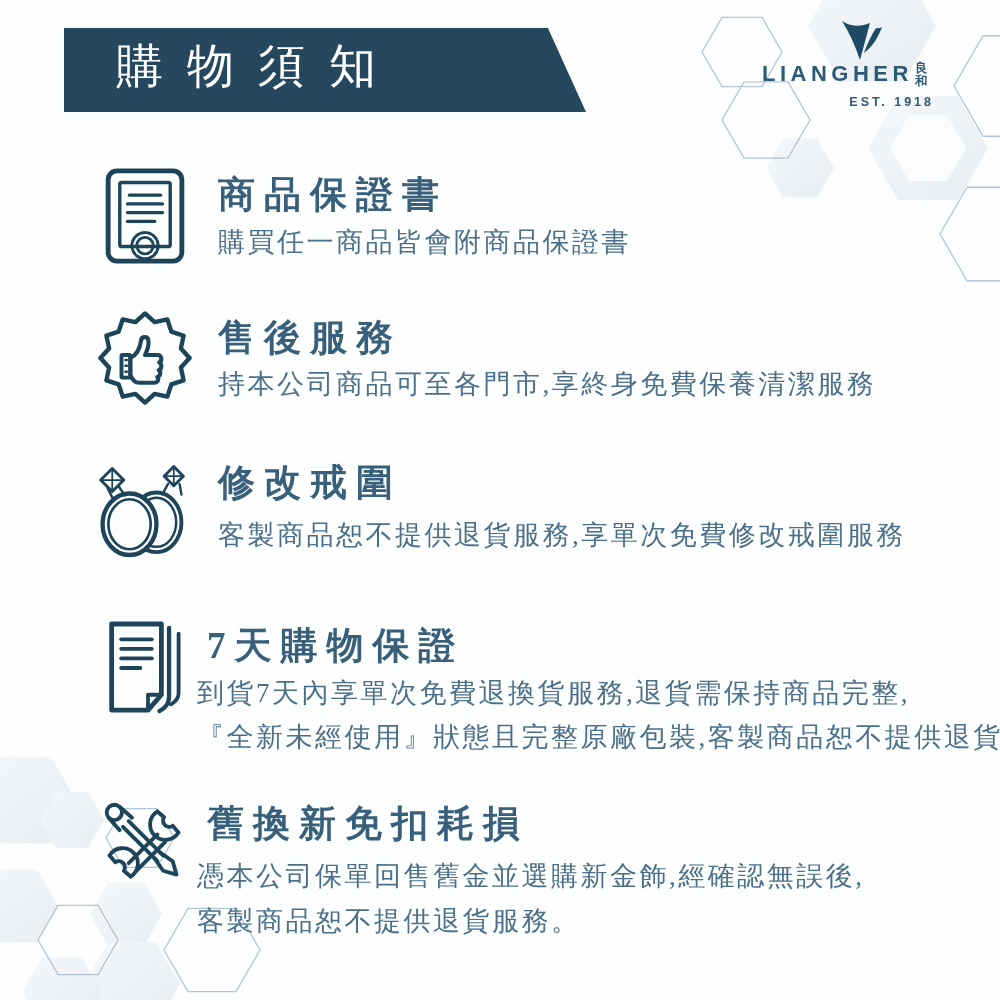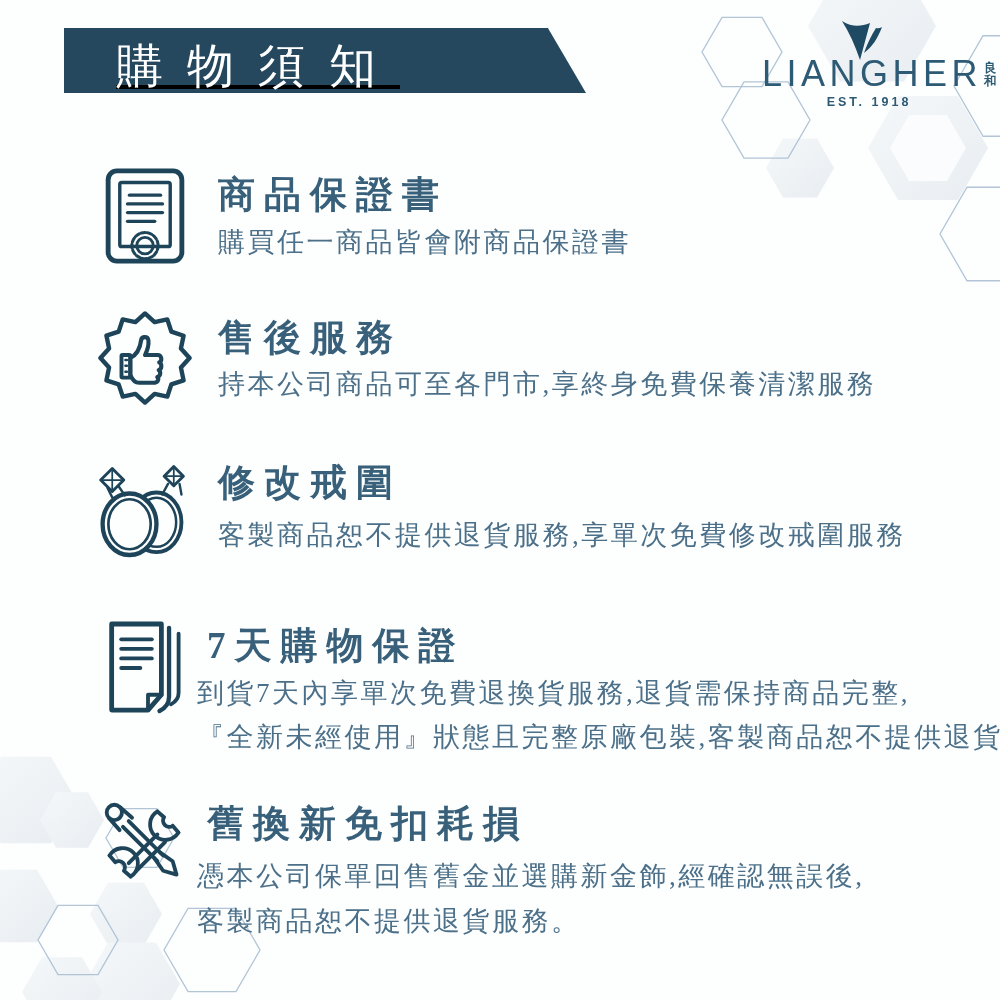--- a/index.html
+++ b/index.html
@@ -15,46 +15,45 @@
   html,body{margin:0;padding:0;}
   body{
     width:1000px;height:1000px;position:relative;overflow:hidden;
     background:#fdfefe;
     font-family:"Liberation Serif","DejaVu Serif",serif;
   }
   
   #hex-layer{position:absolute;left:0;top:0;z-index:0;}
   
   .banner{
-    position:absolute;left:64px;top:28px;width:522px;height:65px;
+    position:absolute;left:64px;top:28px;width:522px;height:84px;
     background:var(--banner-bg);
     clip-path:polygon(0 0,92.7% 0,100% 100%,0 100%);
     z-index:3;
-    text-decoration:underline;
   }
   .banner-title{
     color:var(--banner-text);
     font-size:47px;line-height:77px;letter-spacing:24px;
     padding-left:52px;font-weight:500;white-space:nowrap;
   }
   
   .logo{position:absolute;left:740px;top:14px;width:250px;height:100px;z-index:2;}
   .logo-mark{position:absolute;left:100px;top:6px;}
   .logo-row{position:absolute;left:22px;top:44px;display:flex;align-items:flex-start;}
   .logo-brand{
     font-family:"Liberation Sans","DejaVu Sans",sans-serif;
-    color:var(--logo-color);font-size:36px;letter-spacing:4.5px;
-    font-weight:400;line-height:32px;white-space:nowrap;
+    color:var(--logo-color);font-size:22px;letter-spacing:4.5px;
+    font-weight:700;line-height:32px;white-space:nowrap;
   }
   .logo-cjk{
     display:flex;flex-direction:column;margin-left:2px;margin-top:4px;
     font-size:12.5px;line-height:13px;color:var(--logo-color);font-weight:600;
   }
   .logo-est{
-    position:absolute;left:64px;top:81px;width:130px;text-align:center;
+    position:absolute;left:64px;top:81px;width:130px;text-align:right;
     font-family:"Liberation Sans","DejaVu Sans",sans-serif;
     color:var(--logo-color);font-size:12.5px;letter-spacing:3px;font-weight:700;
     white-space:nowrap;
   }
   
   .section{position:absolute;left:0;top:0;width:1000px;z-index:2;}
   .sec-icon{position:absolute;}
   .sec-title{
     position:absolute;color:var(--title-text);
     font-size:37px;letter-spacing:9px;white-space:nowrap;font-weight:700;

